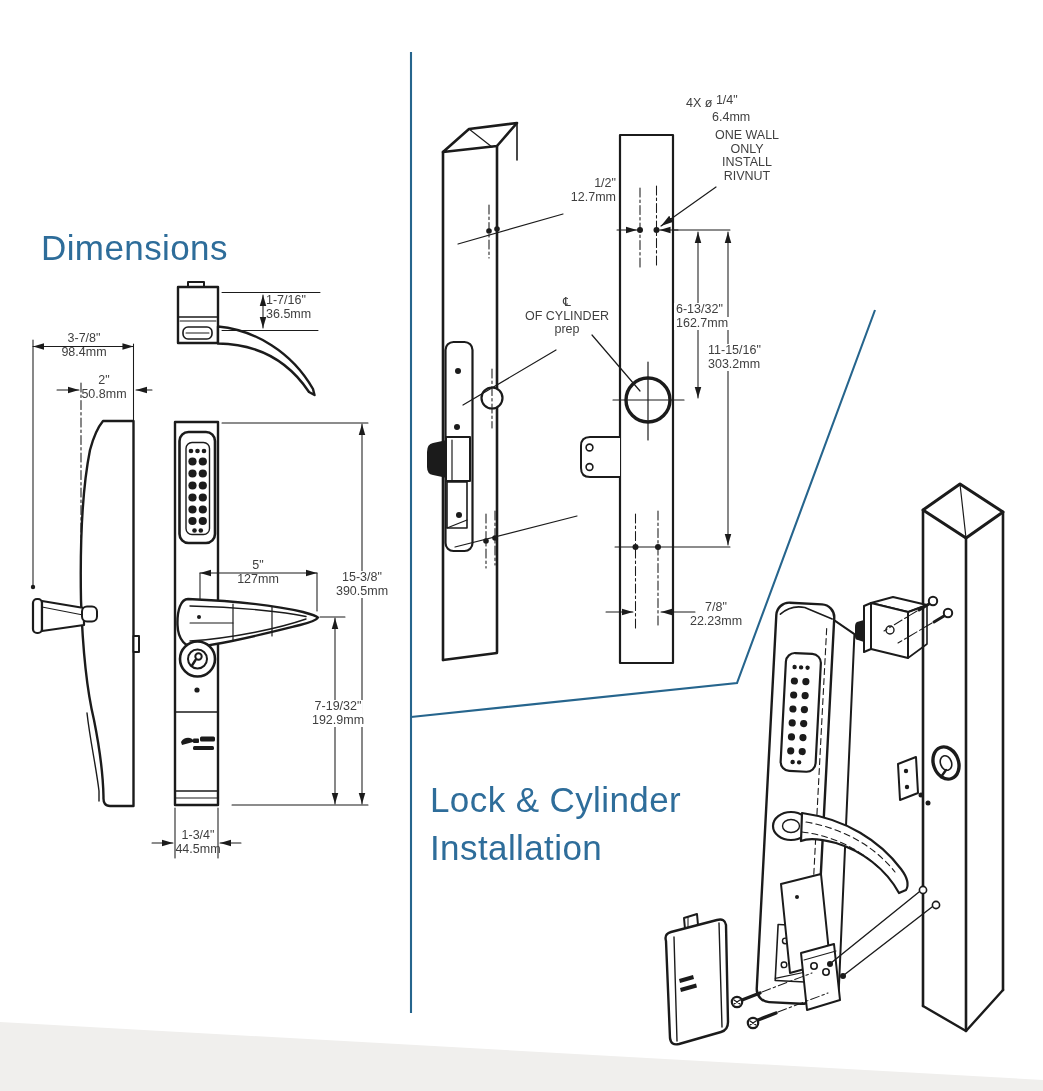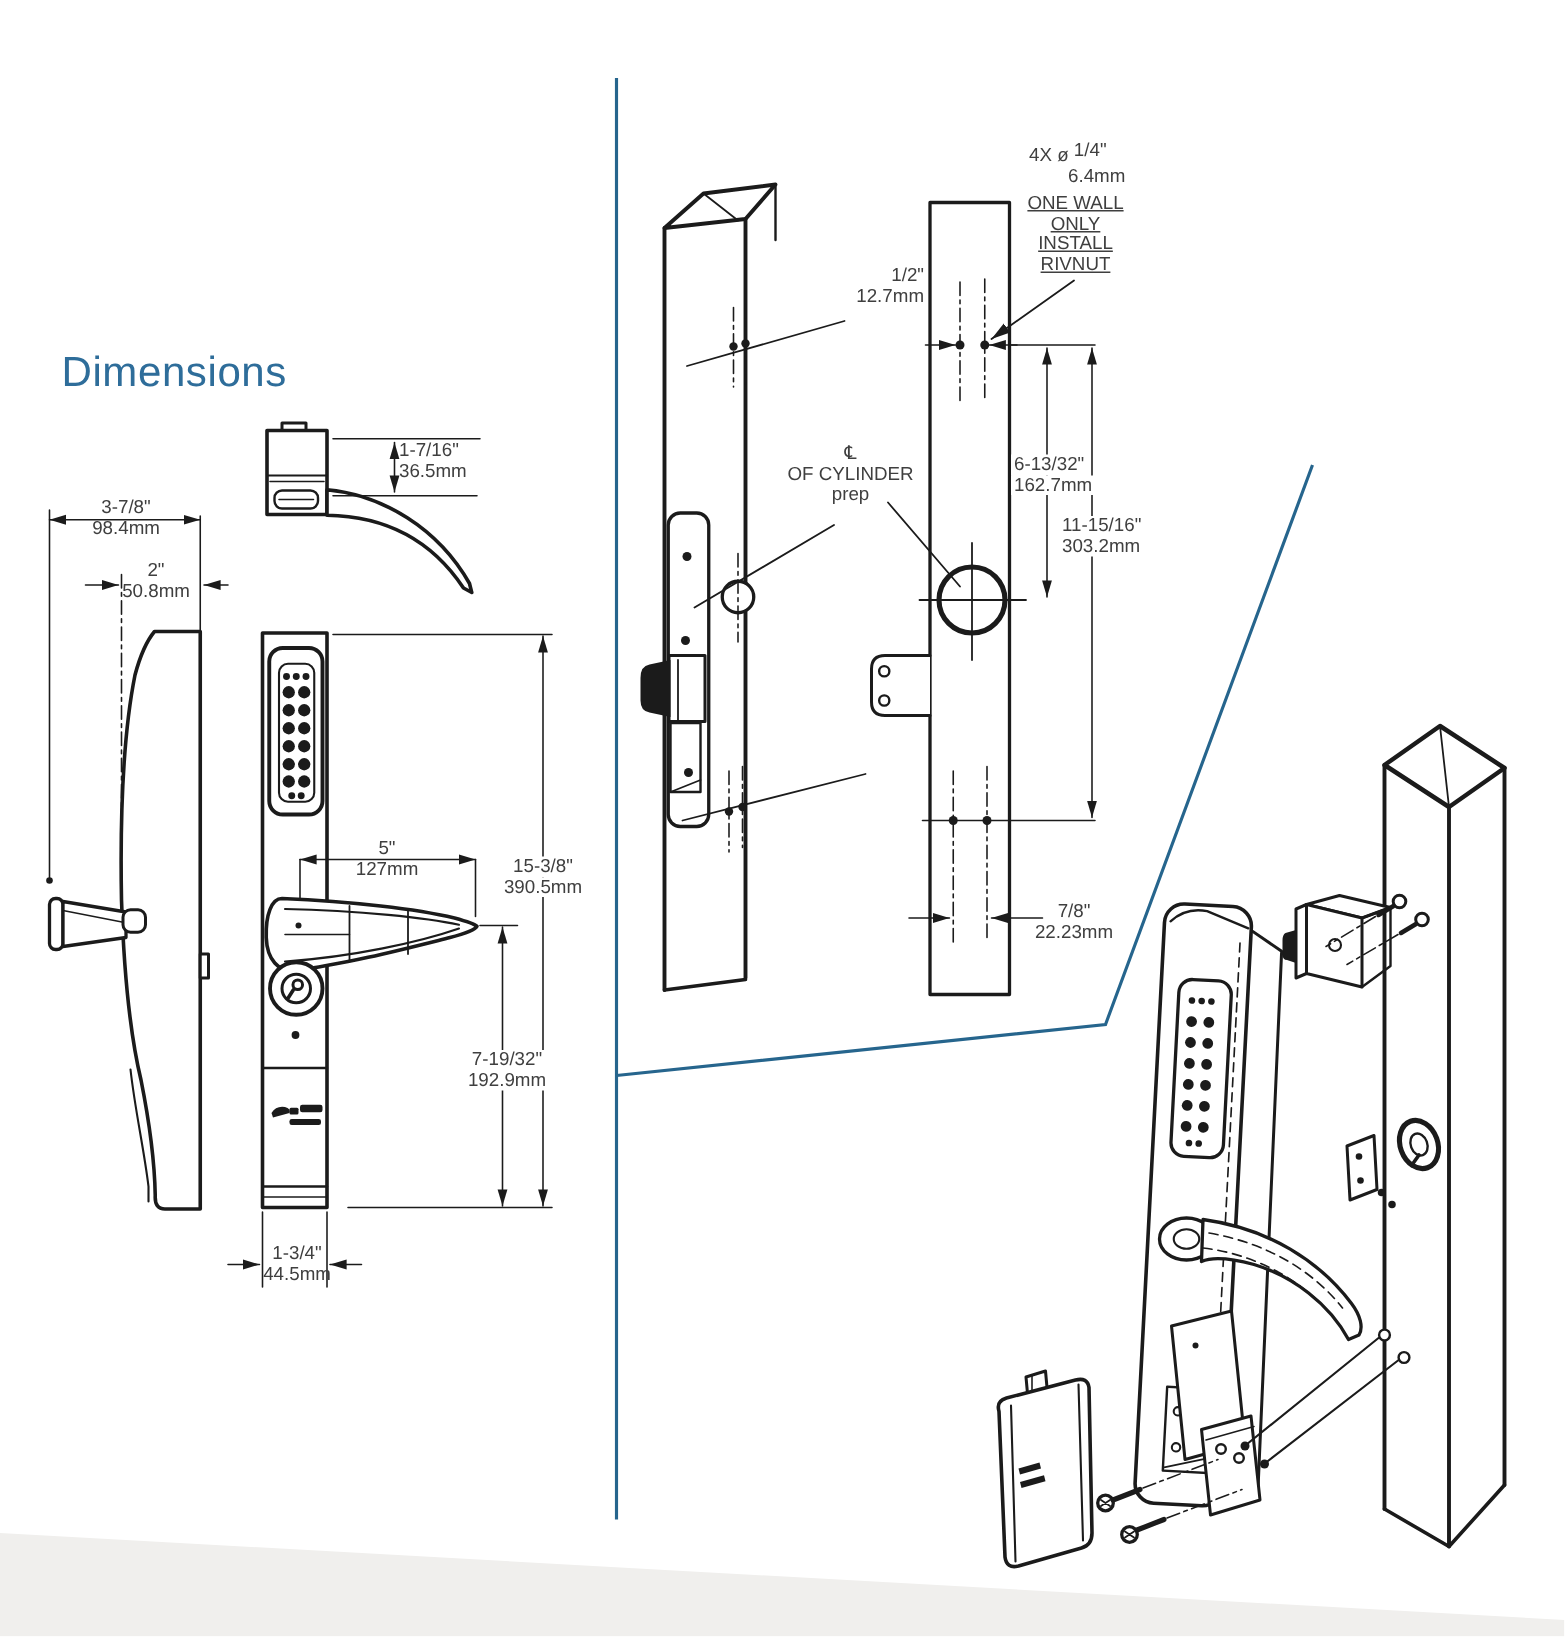--- a/index.html
+++ b/index.html
@@ -10,21 +10,21 @@
   .s1{stroke-width:1.05}.s12{stroke-width:1.2}.s14{stroke-width:1.4}.s16{stroke-width:1.6}
   .s2{stroke-width:2}.s22{stroke-width:2.2}.s24{stroke-width:2.4}.s26{stroke-width:2.6}
   .s3{stroke-width:3}.s34{stroke-width:3.4}
   .dash{stroke-dasharray:9 3 2.5 3;stroke-width:1.05}
   .hdash{stroke-dasharray:6 4;stroke-width:1.1}
   .wfill{fill:#ffffff}
   .kfill{fill:#1b1b1b;stroke:none}
   .blue{stroke:#26658d;stroke-width:2.1;fill:none}
   .band{fill:#f0efed;stroke:none}
 
-  .title{position:absolute;color:#2e6d9a;font-size:28px;line-height:48px;
+  .title{position:absolute;color:#2e6d9a;font-size:35px;line-height:48px;
          letter-spacing:0.4px;white-space:pre-line;font-weight:400;}
   .dim{position:absolute;color:#3f3f3f;font-size:12.5px;line-height:13.5px;text-align:center;}
   .dim.left{text-align:left}
   .dim.right{text-align:right}
   .dim .mask{background:#ffffff;padding:0 2px;display:inline-block;}
   .preline{white-space:pre-line}
   .ctr{transform:translateX(-50%)}
   .raised{position:relative;top:-3px}
 </style>
 </head>
@@ -335,20 +335,22 @@
         <path class="s12" d="M750,1021 L756,1025 M750,1025 L756,1021"></path>
         <path class="s34" d="M758,1020 L776,1013"></path>
         <path class="dash" d="M778,1012 L828,993"></path>
       </g>
     </g>
   </svg>
 
   <div class="title" style="left:41px;top:224px;">Dimensions</div>
 
 
+  <div class="title preline" style="left:430px;top:776px;">Lock &amp; Cylinder
+Installation</div>
 
   <div class="dim left" style="left:266px;top:294px;">
     <div>1-7/16"</div>
     <div>36.5mm</div>
   </div>
   <div class="dim ctr" style="left:84px;top:332px;">
     <div>3-7/8"</div>
     <div>98.4mm</div>
   </div>
   <div class="dim ctr" style="left:104px;top:374px;">
@@ -370,21 +372,21 @@
   <div class="dim ctr" style="left:198px;top:829px;">
     <div>1-3/4"</div>
     <div>44.5mm</div>
   </div>
 
   <div class="dim left" style="left:686px;top:97px;">
     <div><span>4X ø</span>
          <span class="raised">1/4"</span></div>
     <div style="padding-left:26px">6.4mm</div>
   </div>
-  <div class="dim ctr preline" style="left:717px;top:129px;text-decoration:underline;">ONE WALL
+  <div class="dim ctr preline" style="left:747px;top:129px;">ONE WALL
 ONLY
 INSTALL
 RIVNUT</div>
   <div class="dim right" style="left:566px;top:177px;width:50px;">
     <div>1/2"</div>
     <div>12.7mm</div>
   </div>
   <div class="dim ctr preline" style="left:567px;top:296px;">℄
 OF CYLINDER
 prep</div>

